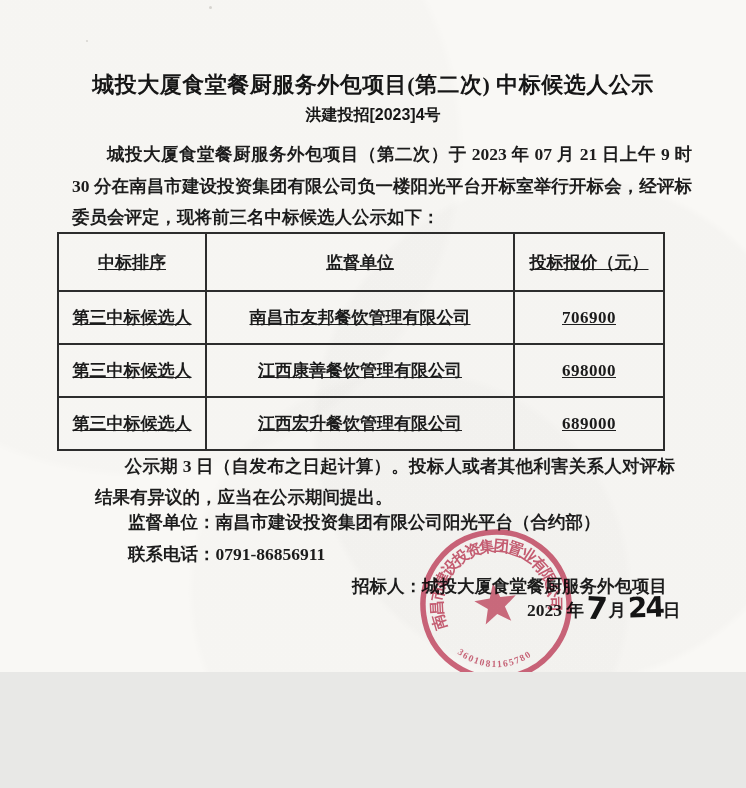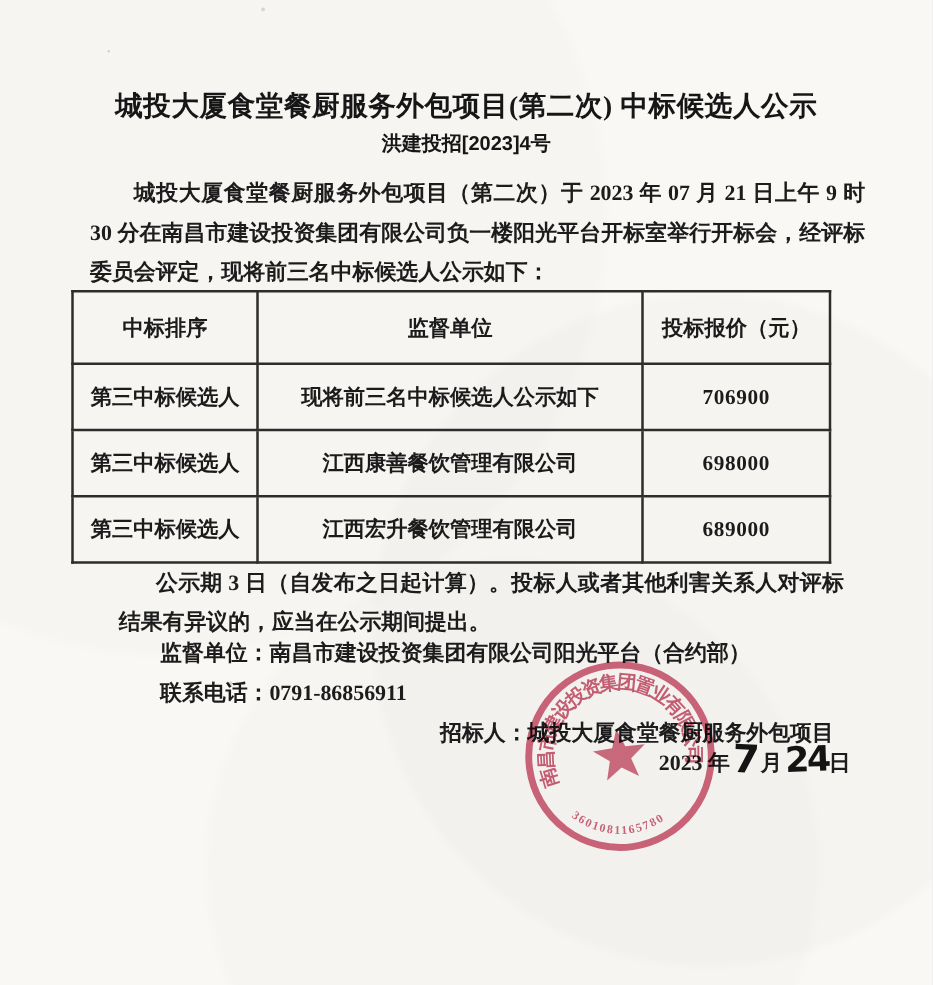--- a/index.html
+++ b/index.html
@@ -1,18 +1,18 @@
 <!DOCTYPE html>
 <html><head>
 <meta charset="utf-8">
 <style>
   html,body{margin:0;padding:0;background:#e8e8e6;}
   .page{
     position:relative;
-    width:746px;height:788px;
+    width:746px;height:672px;
     margin:0 auto;
     background:#f9f8f5;
     background-image:
       radial-gradient(circle at 18% 22%, rgba(0,0,0,0.012) 0 40%, transparent 41%),
       radial-gradient(circle at 76% 64%, rgba(0,0,0,0.015) 0 35%, transparent 36%),
       radial-gradient(circle at 55% 88%, rgba(0,0,0,0.012) 0 30%, transparent 31%);
     overflow:hidden;
     font-family:"Liberation Serif","DejaVu Serif",serif;
     color:#1f1f1f;
   }
@@ -26,21 +26,21 @@
     text-align:center;font-size:16px;font-weight:700;
     font-family:"Liberation Sans","DejaVu Sans",sans-serif;color:#161616;
   }
   .intro{
     position:absolute;top:139px;left:72px;width:620px;
     font-size:17.5px;line-height:31.5px;font-weight:600;
     text-align:justify;text-indent:2em;color:#1c1c1c;
   }
   table.bid-table{
     position:absolute;top:232px;left:57px;
-    width:606px;border-collapse:collapse;table-layout:fixed;
+    width:606px;border-collapse:collapse;table-layout:fixed;text-decoration:underline;
   }
   table.bid-table td,table.bid-table th{
     border:2px solid #2d2d2d;
     text-align:center;vertical-align:middle;
     font-size:17px;color:#1b1b1b;
     padding:0;
   }
   table.bid-table th{height:56px;font-weight:700;}
   table.bid-table td{height:51px;font-weight:600;}
   td.price{font-weight:500;font-size:17px;letter-spacing:0.5px;margin-left:20px;}
@@ -110,21 +110,21 @@
         <col class="c-price">
       </colgroup>
     <tbody>
         <tr>
       <th>中标排序</th>
       <th>监督单位</th>
       <th>投标报价（元）</th>
     </tr>
     <tr>
       <td>第三中标候选人</td>
-      <td>现将前三名中标候选人公示如下</td>
+      <td>南昌市友邦餐饮管理有限公司</td>
       <td class="price">706900</td>
     </tr>
     <tr>
       <td>第三中标候选人</td>
       <td>江西康善餐饮管理有限公司</td>
       <td class="price">698000</td>
     </tr>
     <tr>
       <td>第三中标候选人</td>
       <td>江西宏升餐饮管理有限公司</td>

